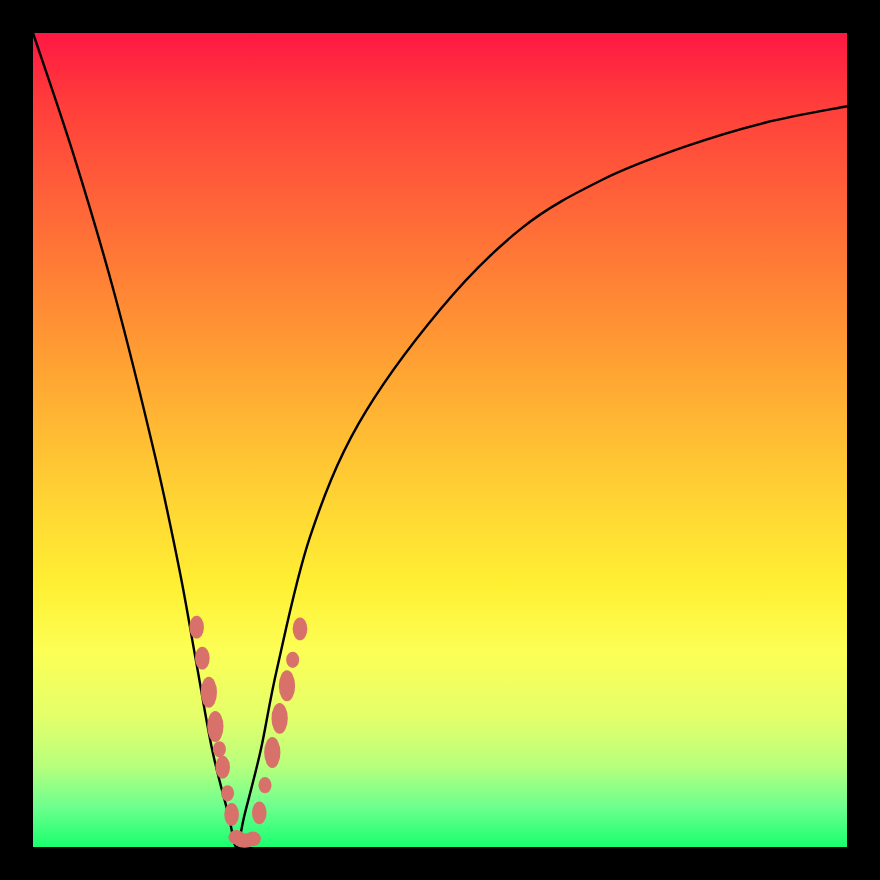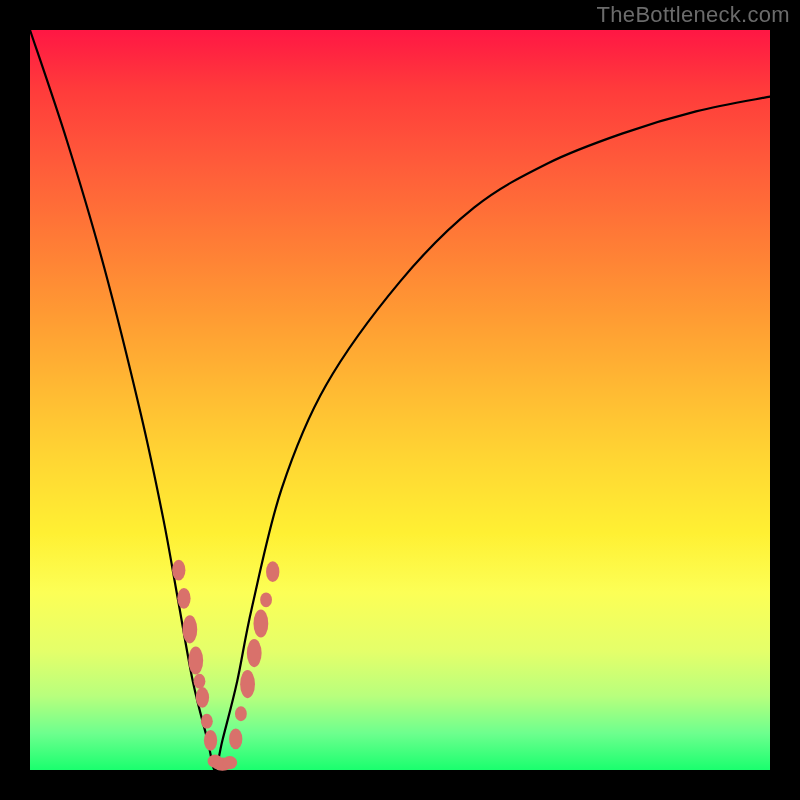--- a/index.html
+++ b/index.html
@@ -80,14 +80,13 @@
           <ellipse cx="205.72000000000003" cy="708.92" rx="6.660000000000001" ry="10.36" fill="#d9716b"></ellipse>
           <ellipse cx="210.89999999999998" cy="683.76" rx="5.92" ry="7.4" fill="#d9716b"></ellipse>
           <ellipse cx="217.55999999999997" cy="654.16" rx="7.4" ry="14.06" fill="#d9716b"></ellipse>
           <ellipse cx="224.22" cy="623.08" rx="7.4" ry="14.06" fill="#d9716b"></ellipse>
           <ellipse cx="230.88" cy="593.48" rx="7.4" ry="14.06" fill="#d9716b"></ellipse>
           <ellipse cx="236.06" cy="569.8" rx="5.92" ry="7.4" fill="#d9716b"></ellipse>
           <ellipse cx="242.71999999999997" cy="541.68" rx="6.660000000000001" ry="10.36" fill="#d9716b"></ellipse>
         </g>
     </svg>
   </div>
-  <div class="watermark">TheBottleneck.com</div>
 </div>
 
 </body></html>

